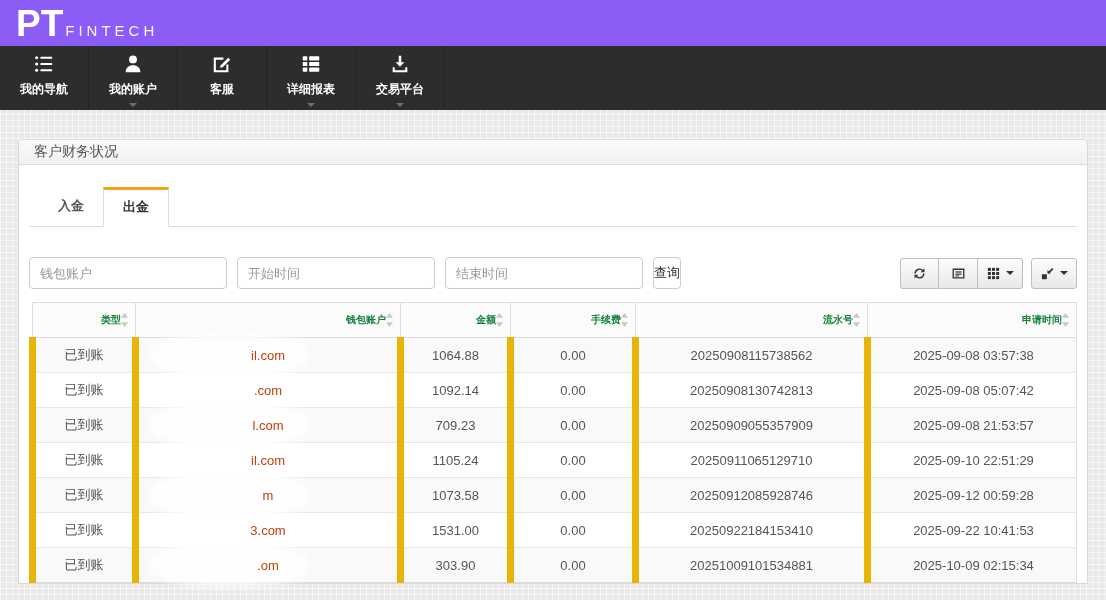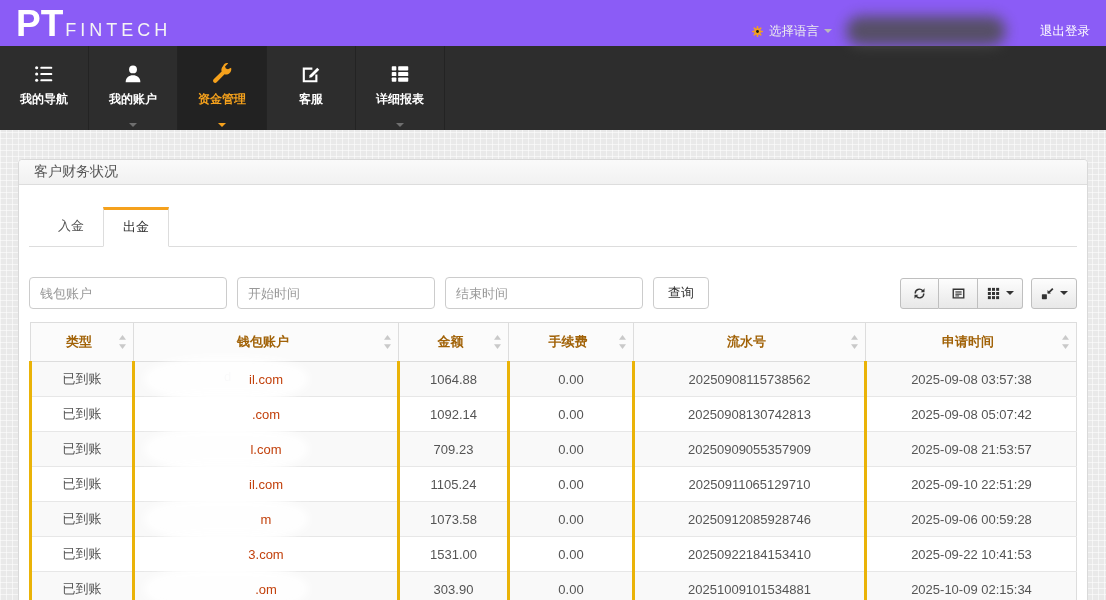--- a/index.html
+++ b/index.html
@@ -14,35 +14,35 @@
   }
   :root { --accent:#f5a11c; --green:#3aa34e; --red:#e74c3c; }
 
   
   .top-header {
     height:46px; background:#8b5cf6; display:flex; align-items:flex-end;
     padding:0 16px; color:#fff;
   }
   .logo { display:flex; align-items:baseline; }
   .logo-primary { font-size:37px; font-weight:900; letter-spacing:0; color:#fff; line-height:44px; }
-  .logo-secondary { font-size:18px; font-weight:400; letter-spacing:4px; color:#f4f4f4; margin-left:2px;margin-top:33px; }
+  .logo-secondary { font-size:15px; font-weight:400; letter-spacing:4px; color:#f4f4f4; margin-left:2px;margin-top:33px; }
   .header-right { margin-left:auto; display:flex; align-items:center; font-size:12.5px; }
   .lang { display:flex; align-items:center; gap:5px; cursor:pointer; color:#eee; }
   .caret-down {
     width:0; height:0; border-left:4px solid transparent; border-right:4px solid transparent;
     border-top:4px solid #bbb; display:inline-block;
   }
   .user-smudge {
     width:160px; height:30px; border-radius:15px; background:#4d4d4d;
     filter:blur(7px); opacity:.85; margin:0 34px 0 14px;
   }
   .logout { color:#fff; cursor:pointer; }
 
   
-  .nav-bar { height:84px; background:#2d2d2d; display:flex; }
+  .nav-bar { height:64px; background:#2d2d2d; display:flex; }
   .nav-item {
     width:89px; display:flex; flex-direction:column; align-items:center; justify-content:center;
     gap:6px; position:relative; color:#fff; font-size:12px; font-weight:bold;
     border-right:1px solid #232323; cursor:pointer; padding-bottom:6px;
   }
   .nav-item.active { background:#222; color:var(--accent); }
   .nav-icon { height:22px; display:flex; align-items:center; }
   .nav-icon svg { fill:#fff; }
   .nav-item.active .nav-icon svg { fill:var(--accent); }
   .nav-caret {
@@ -56,61 +56,61 @@
   .main { padding:0 18px; margin-top:29px; }
   .panel { background:#fff; border:1px solid #d9d9d9; border-radius:4px 4px 0 0; }
   .panel-heading {
     padding:3px 15px; background:linear-gradient(#fafafa,#f1f1f1);
     border-bottom:1px solid #ddd; color:#555; font-size:14px; border-radius:4px 4px 0 0;
   }
   .panel-body { padding:0 10px 0; }
 
   
   .tabs { margin-top:22px; border-bottom:1px solid #ddd; display:flex; padding-left:10px; }
-  .tab { padding:10px 19px; font-size:13px; color:#555; cursor:pointer; }
+  .tab { padding:10px 19px; font-size:13px; color:#555; cursor:pointer;font-weight:bold; }
   .tab.active {
     background:#fff; border:1px solid #ddd; border-top:3px solid var(--accent);
     border-bottom:1px solid #fff; margin-bottom:-1px; padding-top:8px; color:#333;
   }
 
   
   .filter-row { display:flex; align-items:center; margin:30px 0 13px; }
   .filter-input {
     width:198px; height:32px; border:1px solid #ccc; border-radius:4px;
     padding:0 10px; font-size:13px; color:#555; margin-right:10px; outline:none;
     font-family:inherit;
   }
   .filter-input::placeholder { color:#999; opacity:1; }
   .search-btn {
-    height:32px; padding:0 14px; background:#fff; border:1px solid #ccc; border-radius:4px;
+    height:32px; padding:0 0; background:#fff; border:1px solid #ccc; border-radius:4px;
     font-size:13px; color:#333; cursor:pointer; font-family:inherit;
   }
   .toolbar { margin-left:auto; display:flex; gap:8px; }
   .btn-group { display:flex; }
   .tbtn {
     min-width:39px; height:31px; display:flex; align-items:center; justify-content:center; gap:5px;
     background:linear-gradient(#fdfdfd,#e8e8e8); border:1px solid #bfbfbf; border-left-width:0;
     cursor:pointer; padding:0 8px;
   }
   .btn-group .tbtn:first-child { border-left-width:1px; border-radius:3px 0 0 3px; }
   .btn-group .tbtn:last-child { border-radius:0 3px 3px 0; }
   .btn-group .tbtn:only-child { border-radius:3px; }
   .tbtn svg { fill:#333; }
   .tbtn .caret-down { border-top-color:#333; }
 
   
   .data-table { width:100%; border-collapse:collapse; border:1px solid #ddd; margin-bottom:0; }
   .data-table th {
     position:relative; background:#fbfbfb; border:1px solid #ddd;
-    padding:10px 14px 10px 8px; font-size:13px; color:#a16207; font-weight:bold; text-align:center;
+    padding:10px 14px 10px 8px; font-size:10px; color:#15803d; font-weight:bold; text-align:right;
   }
   .sort-icon { position:absolute; right:6px; top:50%; margin-top:-7px; }
   .sort-icon svg { fill:#c9c9c9; }
   .data-table td {
-    border-left:3px solid #eab308; border-top:1px solid #e7e7e7;
+    border-left:7px solid #eab308; border-top:1px solid #e7e7e7;
     padding:8px 6px; font-size:13px; color:#555; text-align:center; height:33px;
   }
   .data-table tbody tr:nth-child(odd) td { background:#f9f9f9; }
   .cell-type, .cell-amount { color:var(--green); }
   .cell-fee { color:var(--red); }
   .wallet-cell { position:relative; }
   .wallet-frag { position:relative; z-index:2; color:#c2410c; }
   .wallet-frag-left { position:absolute; left:34%; top:7px; z-index:0; color:#55575e; }
   .smudge {
     position:absolute; z-index:1; left:4%; right:34%; top:-4px; bottom:-4px;
@@ -118,40 +118,20 @@
   }
 </style>
 </head>
 <body>
 
 <div class="top-header">
   <div class="logo">
     <span class="logo-primary">PT</span>
     <span class="logo-secondary">FINTECH</span>
   </div>
-  <div class="header-right">
-    <span class="lang">
-      <span style="display:flex;">
-        <svg width="13" height="13" viewBox="0 0 24 24">
-          <g fill="#f5a11c">
-            <rect x="10.6" y="2" width="2.8" height="20" rx="1"></rect>
-            <rect x="10.6" y="2" width="2.8" height="20" rx="1" transform="rotate(45 12 12)"></rect>
-            <rect x="10.6" y="2" width="2.8" height="20" rx="1" transform="rotate(90 12 12)"></rect>
-            <rect x="10.6" y="2" width="2.8" height="20" rx="1" transform="rotate(135 12 12)"></rect>
-            <circle cx="12" cy="12" r="6.2"></circle>
-          </g>
-          <circle cx="12" cy="12" r="2.6" fill="#1b1b1b"></circle>
-        </svg>
-      </span>
-      <span>选择语言</span>
-      <span class="caret-down"></span>
-    </span>
-    <span class="user-smudge"></span>
-    <span class="logout">退出登录</span>
-  </div>
 </div>
 
 <div class="nav-bar">
   <div class="nav-item">
     <span class="nav-icon">
       <svg width="22" height="22" viewBox="0 0 24 24">
           <circle cx="4" cy="5.2" r="1.7"></circle>
           <rect x="8" y="4" width="13" height="2.4" rx="1"></rect>
           <circle cx="4" cy="12" r="1.7"></circle>
           <rect x="8" y="10.8" width="13" height="2.4" rx="1"></rect>
@@ -164,29 +144,20 @@
   <div class="nav-item">
     <span class="nav-icon">
       <svg width="22" height="22" viewBox="0 0 24 24">
           <circle cx="12" cy="7" r="4.3"></circle>
           <path d="M4 20.5c0-4.5 3.6-7.2 8-7.2s8 2.7 8 7.2v.5H4z"></path>
         </svg>
     </span>
     <span class="nav-label">我的账户</span>
     <span class="nav-caret"></span>
   </div>
-  <div class="nav-item active">
-    <span class="nav-icon">
-      <svg width="22" height="22" viewBox="0 0 24 24">
-          <path d="M21.9 5.2c.6 2 .1 4.2-1.5 5.8-1.5 1.5-3.7 2-5.6 1.4l-8.6 8.7c-.9.9-2.4.9-3.3 0-.9-.9-.9-2.4 0-3.3l8.7-8.6c-.6-1.9-.1-4.1 1.4-5.6C14.6.1 16.8-.4 18.8.2l-3.5 3.5.9 2.3 2.3.9z"></path>
-        </svg>
-    </span>
-    <span class="nav-label">资金管理</span>
-    <span class="nav-caret"></span>
-  </div>
   <div class="nav-item">
     <span class="nav-icon">
       <svg width="22" height="22" viewBox="0 0 24 24">
           <path d="M3 5h10.5v2.3H5.3v11.4h11.4v-6.2H19V21H3z"></path>
           <path d="M10.6 13.4l8.2-8.2 2.2 2.2-8.2 8.2-2.8.6z"></path>
         </svg>
     </span>
     <span class="nav-label">客服</span>
   </div>
   <div class="nav-item">
@@ -194,20 +165,30 @@
       <svg width="22" height="22" viewBox="0 0 24 24">
           <rect x="3" y="3.5" width="5" height="4.6" rx="0.8"></rect>
           <rect x="10" y="3.5" width="11" height="4.6" rx="0.8"></rect>
           <rect x="3" y="9.7" width="5" height="4.6" rx="0.8"></rect>
           <rect x="10" y="9.7" width="11" height="4.6" rx="0.8"></rect>
           <rect x="3" y="15.9" width="5" height="4.6" rx="0.8"></rect>
           <rect x="10" y="15.9" width="11" height="4.6" rx="0.8"></rect>
         </svg>
     </span>
     <span class="nav-label">详细报表</span>
+    <span class="nav-caret"></span>
+  </div>
+  <div class="nav-item">
+    <span class="nav-icon">
+      <svg width="22" height="22" viewBox="0 0 24 24">
+          <path d="M10.6 3h2.8v7.2h3.4L12 15 7.2 10.2h3.4z"></path>
+          <path d="M4 15.5h2.3v3.2h11.4v-3.2H20V21H4z"></path>
+        </svg>
+    </span>
+    <span class="nav-label">交易平台</span>
     <span class="nav-caret"></span>
   </div>
 </div>
 
 <div class="main">
   <div class="panel">
     <div class="panel-heading">客户财务状况</div>
     <div class="panel-body">
 
       <div class="tabs">
@@ -344,21 +325,21 @@
             <td class="cell-fee">0.00</td>
             <td>20250911065129710</td>
             <td>2025-09-10 22:51:29</td>
           </tr>
           <tr>
             <td class="cell-type">已到账</td>
             <td class="wallet-cell"><span class="smudge"></span><span class="wallet-frag">m</span></td>
             <td class="cell-amount">1073.58</td>
             <td class="cell-fee">0.00</td>
             <td>20250912085928746</td>
-            <td>2025-09-06 00:59:28</td>
+            <td>2025-09-12 00:59:28</td>
           </tr>
           <tr>
             <td class="cell-type">已到账</td>
             <td class="wallet-cell"><span class="smudge"></span><span class="wallet-frag">3.com</span></td>
             <td class="cell-amount">1531.00</td>
             <td class="cell-fee">0.00</td>
             <td>20250922184153410</td>
             <td>2025-09-22 10:41:53</td>
           </tr>
           <tr>

